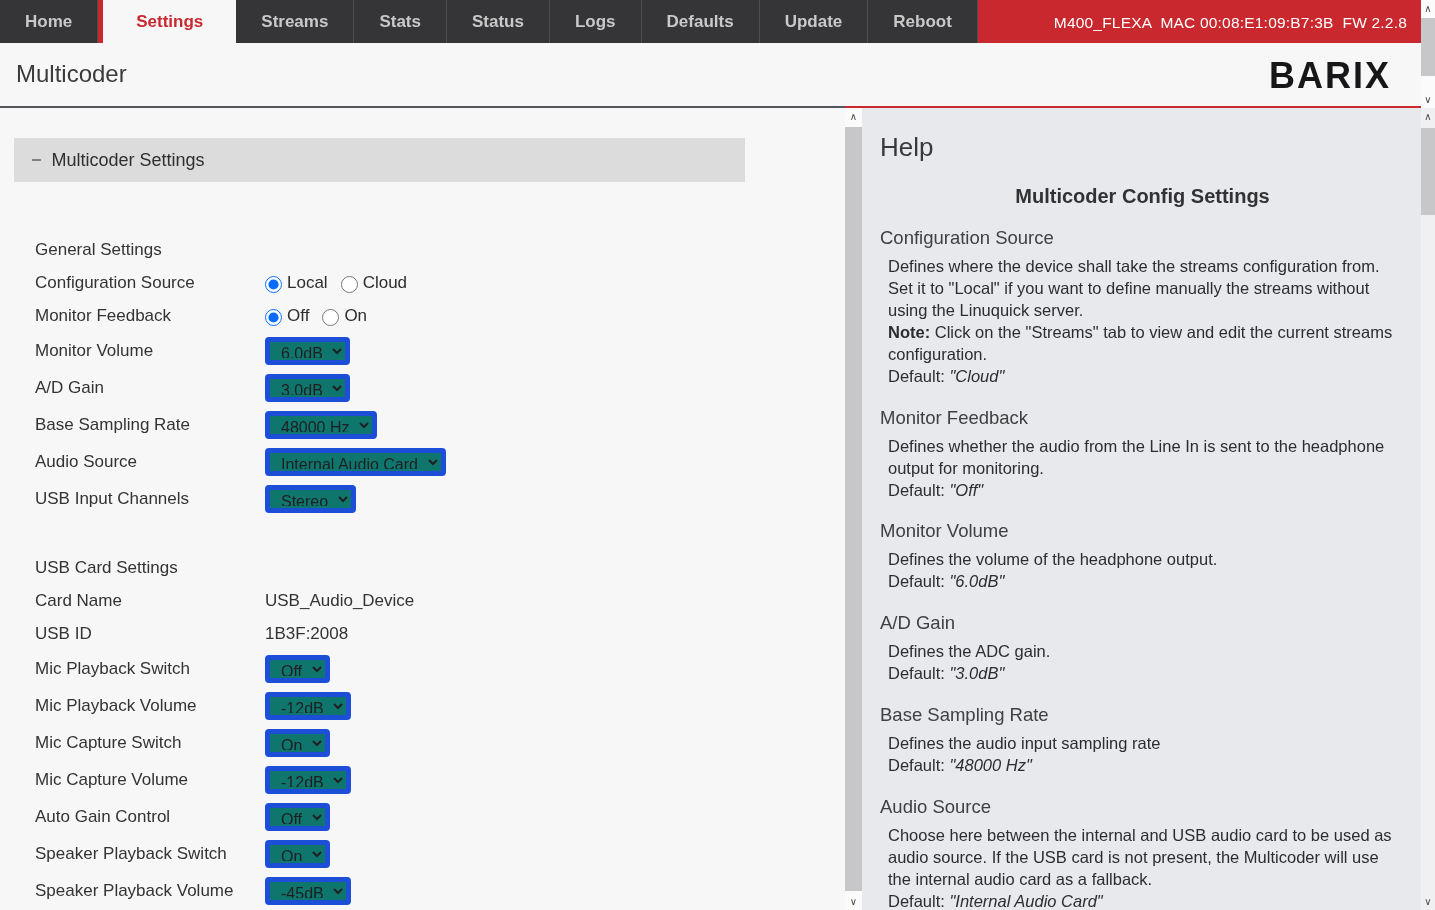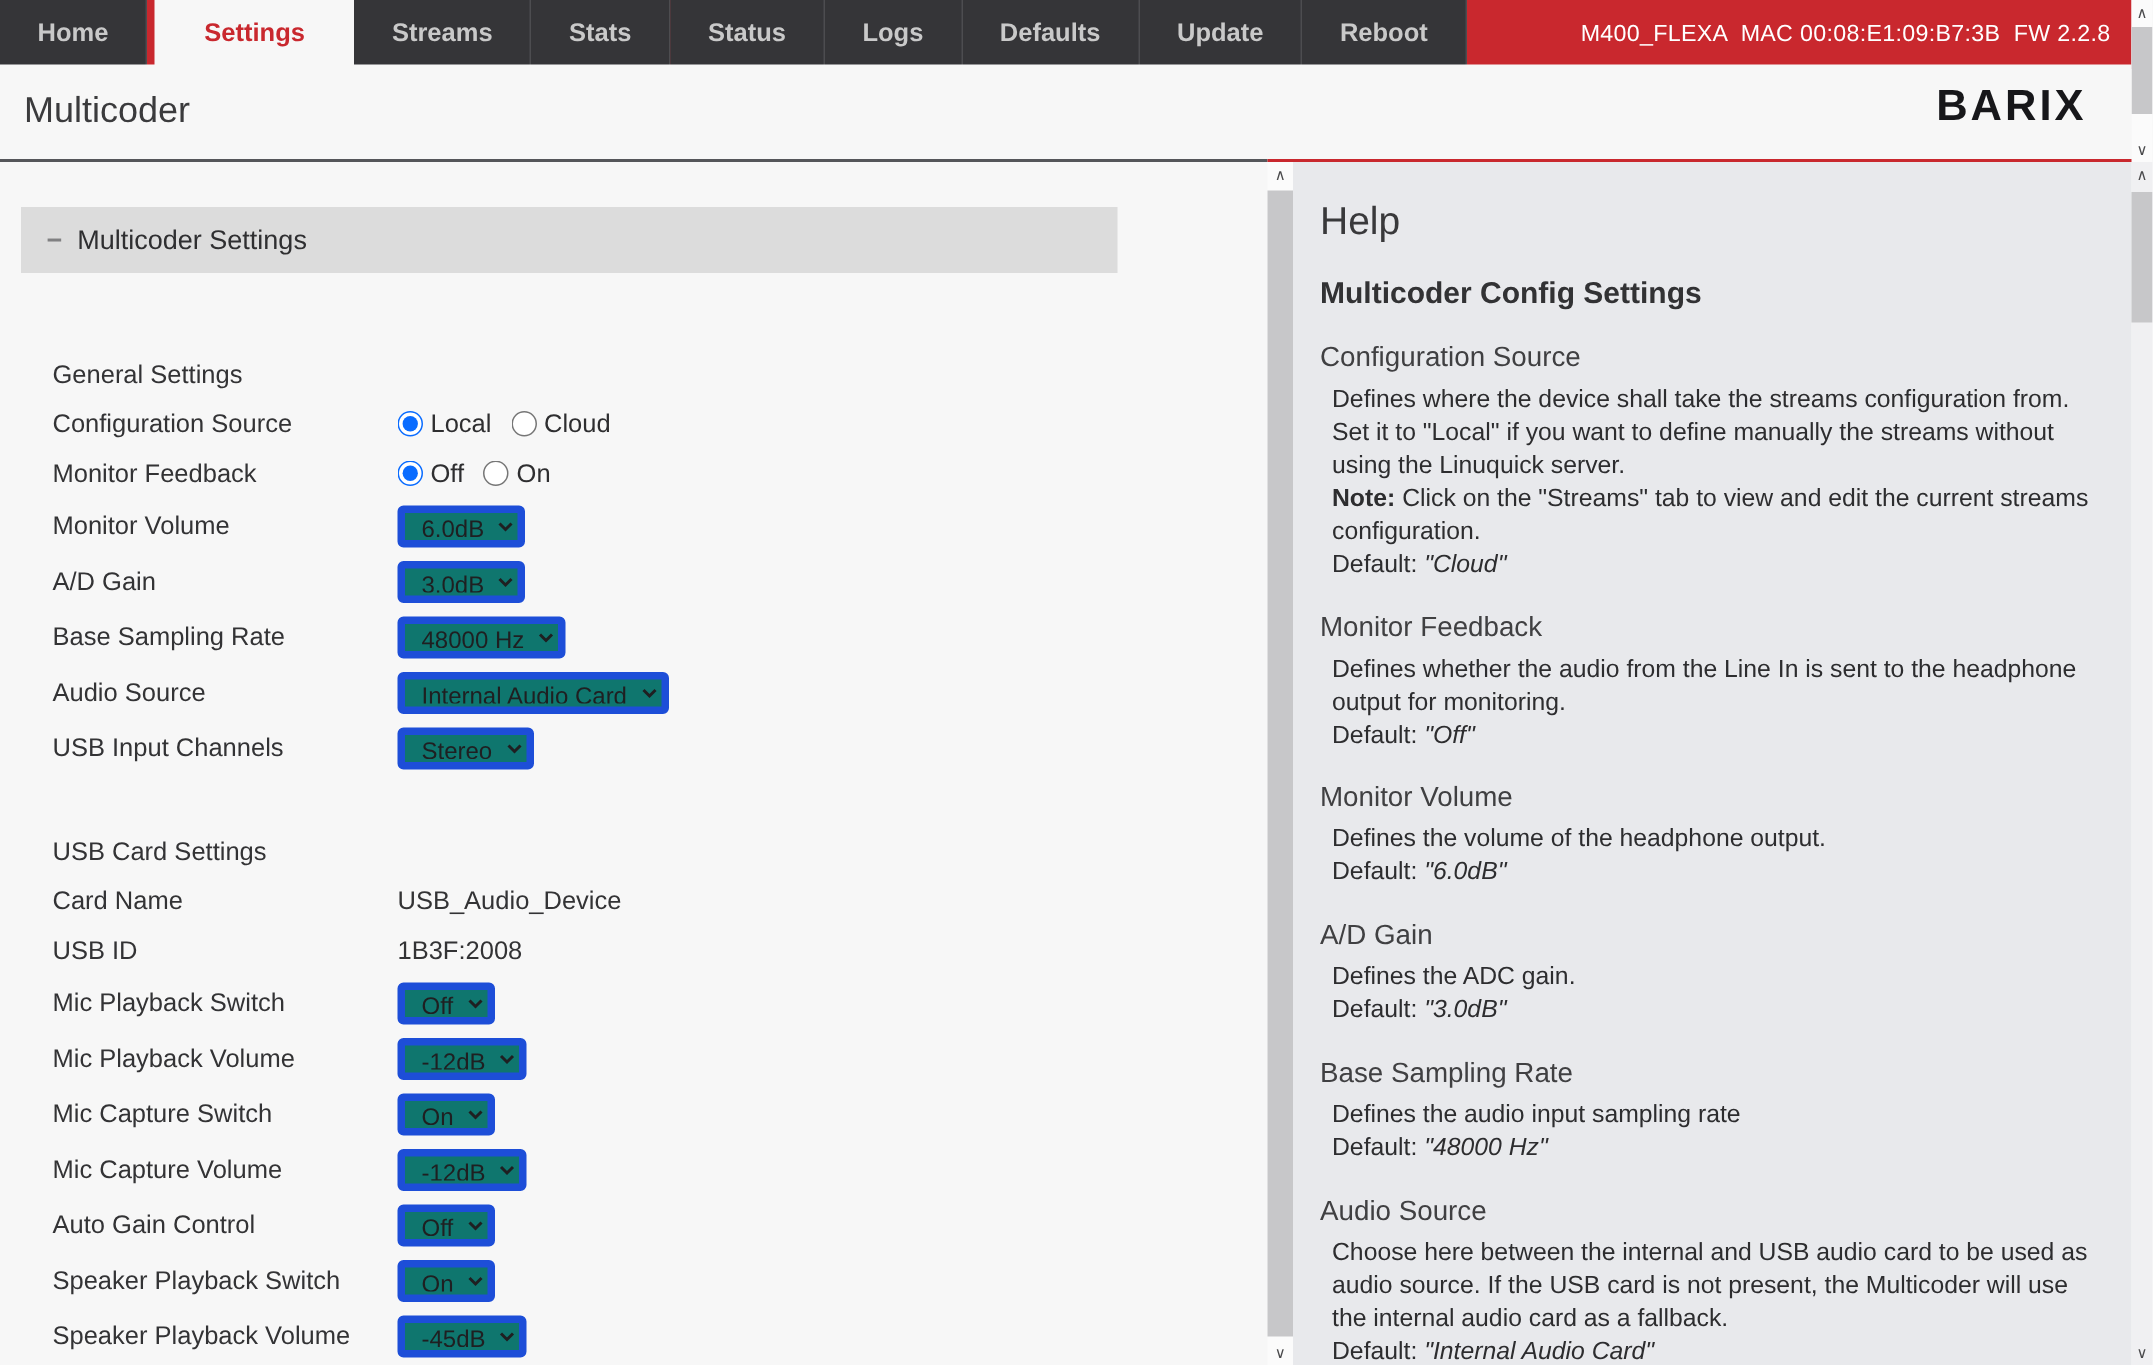--- a/index.html
+++ b/index.html
@@ -11,45 +11,45 @@
   .tab { background:#353538; color:#c9c9c9; font-size:17px; font-weight:600; line-height:43px;
          padding:0 25px; border-right:1px solid #4d4d50; cursor:pointer; white-space:nowrap; }
   .tab.active { background:#f7f7f7; color:#c9282e; font-weight:700; border-right:none;
                 border-left:5px solid #c9282e; padding:0 33px; }
   .nav-fill { flex:1; display:flex; align-items:center; justify-content:flex-end; padding-right:14px; }
   .device-info { color:#ffffff; font-size:15.5px; letter-spacing:0.2px; white-space:pre; }
 
   
   .header { position:absolute; left:0; top:43px; width:1421px; height:65px; background:#f7f7f7; }
   .page-title { position:absolute; left:16px; top:17px; font-size:24px; color:#3b3b3d; }
-  .logo { position:absolute; right:30px; top:12px; font-size:29px; font-weight:800; letter-spacing:2px; color:#17171a; }
+  .logo { position:absolute; right:30px; top:12px; font-size:36px; font-weight:800; letter-spacing:2px; color:#17171a; }
   .hborder-left  { position:absolute; left:0;   top:106px; width:845px; height:2px; background:#55565a; }
   .hborder-right { position:absolute; left:845px; top:106px; width:576px; height:2px; background:#c9282e; }
 
   
   .settings-frame { position:absolute; left:0; top:108px; width:845px; height:802px; background:#f7f7f7; overflow:hidden; }
   .section-bar { margin:30px 0 0 14px; width:731px; height:44px; background:#dcdcdc; display:flex;
                  align-items:center; padding-left:17px; font-size:18px; color:#2f2f31; cursor:pointer; }
   .collapse-icon { color:#808082; font-weight:700; margin-right:10px; font-size:18px; }
   .form { margin:54px 0 0 35px; }
   .form-row { display:flex; align-items:center; min-height:27px; margin-bottom:6px; }
   .form-row.select-row { min-height:31px; }
   .form-row.spacer { margin-top:40px; }
   .field-label { width:230px; font-size:17px; color:#333335; flex:0 0 230px; }
-  .radio-opt { display:inline-flex; align-items:center; margin-right:13px; font-size:17px; color:#2e2e30; cursor:pointer; }
+  .radio-opt { display:inline-flex; align-items:flex-end; margin-right:13px; font-size:17px; color:#2e2e30; cursor:pointer; }
   .radio-opt input { width:17px; height:17px; margin:0 5px 0 0; accent-color:#0a6cff; cursor:pointer; }
   select { font-family:"Liberation Sans", sans-serif; font-size:16px; color:#1f1f21; background:#0f766e;
            border:5px solid #1d4ed8; border-radius:4px; height:28px; padding:2px 6px 2px 7px; cursor:pointer; }
   .static-value { font-size:17px; color:#333335; }
 
   
   .help-frame { position:absolute; left:862px; top:108px; width:559px; height:802px; background:#e8e9ec;
                 overflow:hidden; padding:0 16px 0 18px; }
   .help-title { font-size:26px; color:#39393b; font-weight:400; margin:24px 0 0 0; }
-  .help-subtitle { font-size:20px; color:#323234; font-weight:700; margin:22px 0 0 0; }
+  .help-subtitle { font-size:20px; color:#323234; font-weight:700; margin:22px 0 0 0;text-align:center; }
   .help-section-heading { font-size:18.5px; color:#404042; font-weight:400; margin:19px 0 7px 0; }
   .help-body { font-size:16.5px; line-height:1.33; color:#2d2d2f; margin-left:8px; }
   .help-body p { margin:0; }
   .note-label { font-weight:700; }
   .default-value { font-style:italic; }
 
   
   .sb { position:absolute; background:#fafafa; }
   .sb .arrow { position:absolute; left:0; width:100%; height:17px; display:flex; align-items:center;
                justify-content:center; font-size:10px; color:#4a4a4c; cursor:pointer; }

